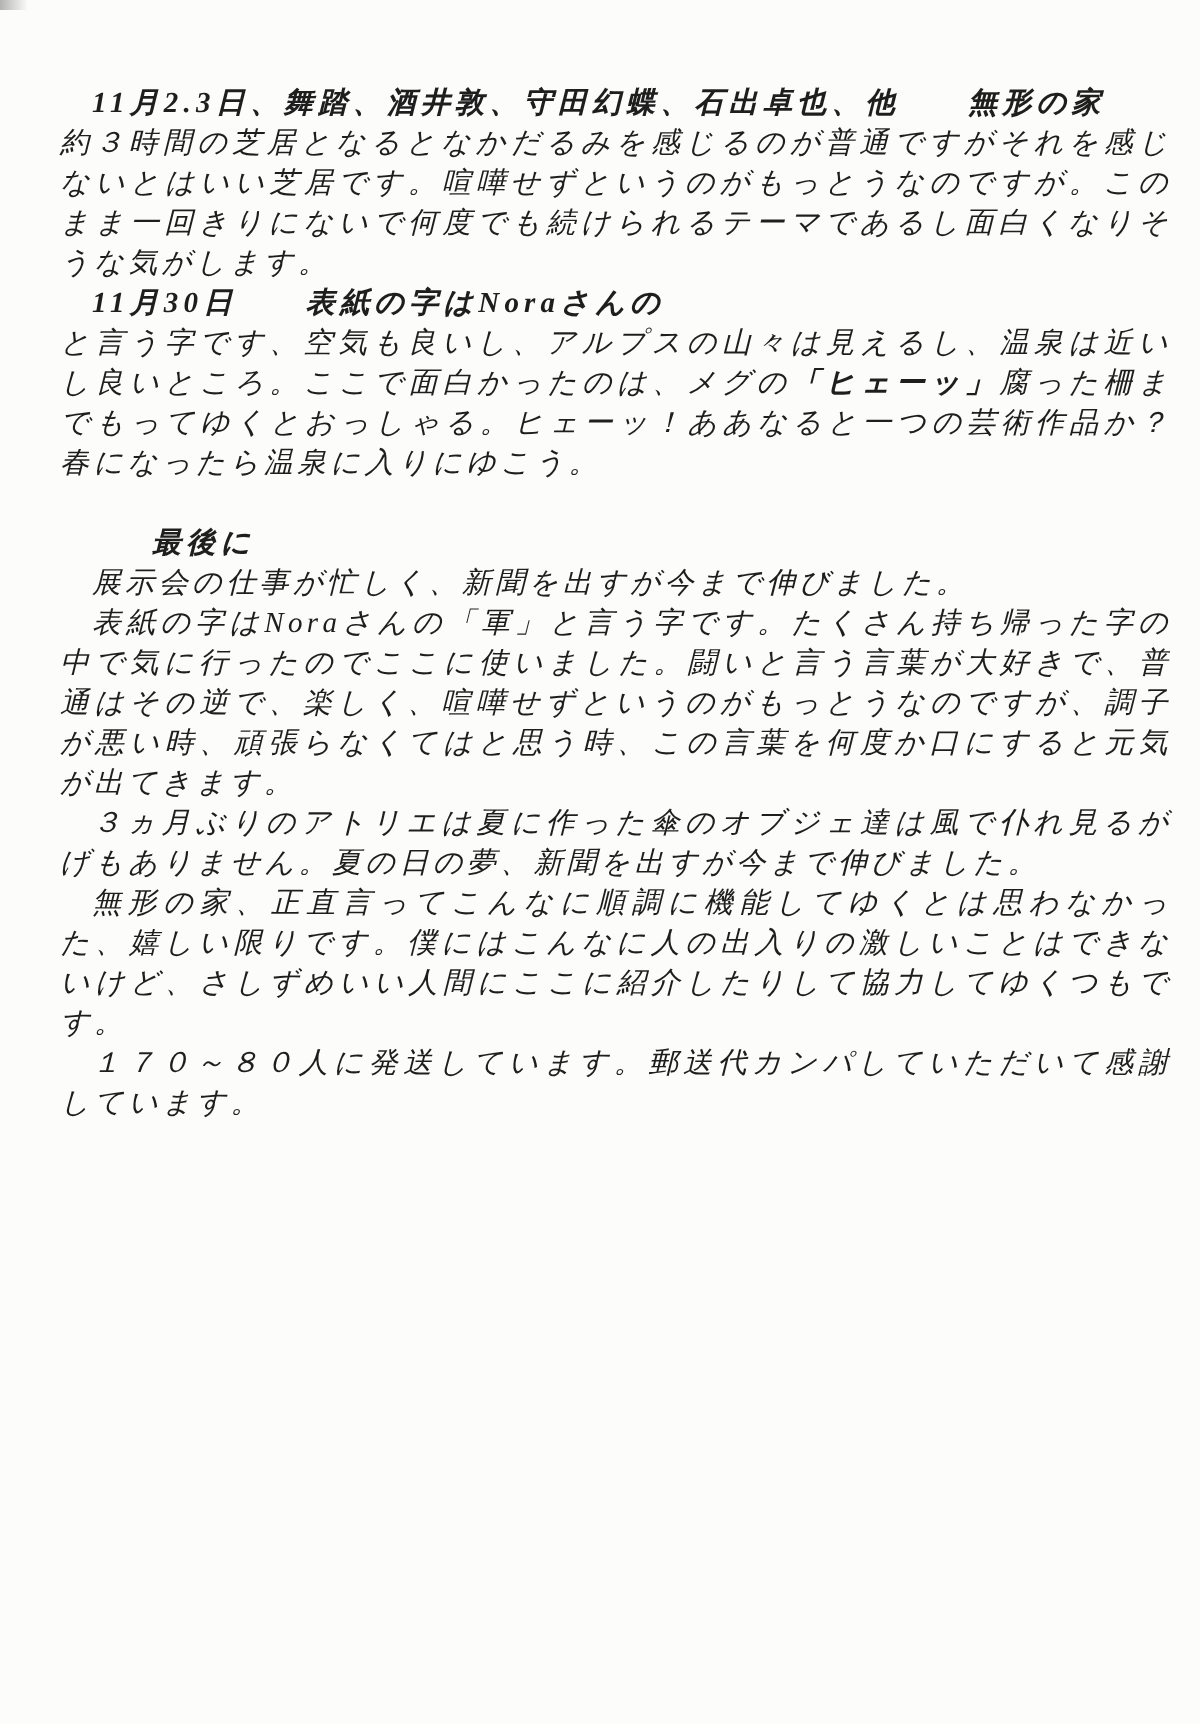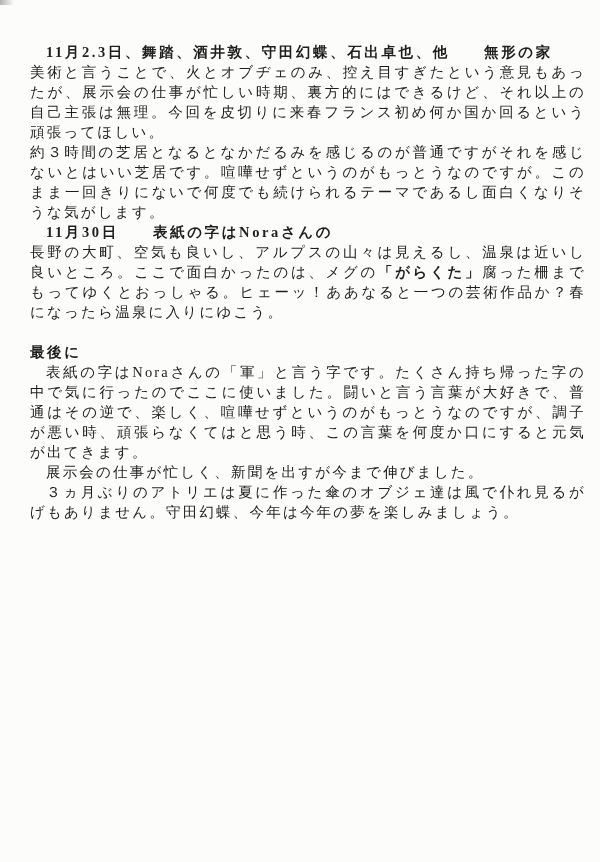--- a/index.html
+++ b/index.html
@@ -14,37 +14,39 @@
     box-sizing: border-box;
     background: #fcfcfa;
     padding: 42px 14px 0 30px;
     font-family: "Liberation Serif", "DejaVu Serif", serif;
     color: #1e1e1e;
     font-size: 14.5px;
     line-height: 20px;
     letter-spacing: 2.2px;
     text-align: justify;
     overflow: hidden;
+    font-style: italic;
   }
   .scan-artifact {
     position: absolute;
     top: 0; left: 0;
     width: 14px; height: 5px;
     background: linear-gradient(90deg, rgba(90,90,88,0.45), rgba(90,90,88,0));
   }
   .head {
     font-size: 14.5px;
     font-weight: 700;
     margin: 0;
     text-indent: 1.1em;
     letter-spacing: 2.6px;
   }
   .head.flush {
     text-indent: 0;
     margin-top: 20px;
+    margin-left: 46px;
   }
   .body {
     margin: 0;
     text-indent: 0;
   }
   .para {
     margin: 0;
     text-indent: 1.1em;
   }
   .b {
@@ -52,31 +54,32 @@
   }
 </style>
 </head>
 <body>
 
 <div class="page">
   <div class="scan-artifact"></div>
 
   <div class="entry">
     <h2 class="head">11月2.3日、舞踏、酒井敦、守田幻蝶、石出卓也、他　　無形の家</h2>
-    <p class="body">美術と言うことで、火とオブヂェのみ、控え目すぎたという意見もあったが、展示会の仕事が忙しい時期、裏方的にはできるけど、それ以上の自己主張は無理。今回を皮切りに来春フランス初め何か国か回るという頑張ってほしい。</p>
   </div>
 
   <div class="entry">
     <p class="body">約３時間の芝居となるとなかだるみを感じるのが普通ですがそれを感じないとはいい芝居です。喧嘩せずというのがもっとうなのですが。このまま一回きりにないで何度でも続けられるテーマであるし面白くなりそうな気がします。</p>
   </div>
 
   <div class="entry">
     <h2 class="head">11月30日　　表紙の字はNoraさんの</h2>
-    <p class="body"><span>長野の大町、空気も良いし、アルプスの山々は見えるし、温泉は近いし良いところ。ここで面白かったのは、メグの</span><span class="b">「がらくた」</span><span>腐った柵までもってゆくとおっしゃる。ヒェーッ！ああなると一つの芸術作品か？春になったら温泉に入りにゆこう。</span></p>
+    <p class="body"><span>と言う字です、空気も良いし、アルプスの山々は見えるし、温泉は近いし良いところ。ここで面白かったのは、メグの</span><span class="b">「ヒェーッ」</span><span>腐った柵までもってゆくとおっしゃる。ヒェーッ！ああなると一つの芸術作品か？春になったら温泉に入りにゆこう。</span></p>
   </div>
 
   <div class="final">
     <h2 class="head flush">最後に</h2>
+    <p class="para">展示会の仕事が忙しく、新聞を出すが今まで伸びました。</p>
     <p class="para">表紙の字はNoraさんの「軍」と言う字です。たくさん持ち帰った字の中で気に行ったのでここに使いました。闘いと言う言葉が大好きで、普通はその逆で、楽しく、喧嘩せずというのがもっとうなのですが、調子が悪い時、頑張らなくてはと思う時、この言葉を何度か口にすると元気が出てきます。</p>
-    <p class="para">展示会の仕事が忙しく、新聞を出すが今まで伸びました。</p>
-    <p class="para">３ヵ月ぶりのアトリエは夏に作った傘のオブジェ達は風で仆れ見るがげもありません。守田幻蝶、今年は今年の夢を楽しみましょう。</p>
+    <p class="para">３ヵ月ぶりのアトリエは夏に作った傘のオブジェ達は風で仆れ見るがげもありません。夏の日の夢、新聞を出すが今まで伸びました。</p>
+    <p class="para">無形の家、正直言ってこんなに順調に機能してゆくとは思わなかった、嬉しい限りです。僕にはこんなに人の出入りの激しいことはできないけど、さしずめいい人間にここに紹介したりして協力してゆくつもです。</p>
+    <p class="para">１７０～８０人に発送しています。郵送代カンパしていただいて感謝しています。</p>
   </div>
 </div>
 
 </body></html>

